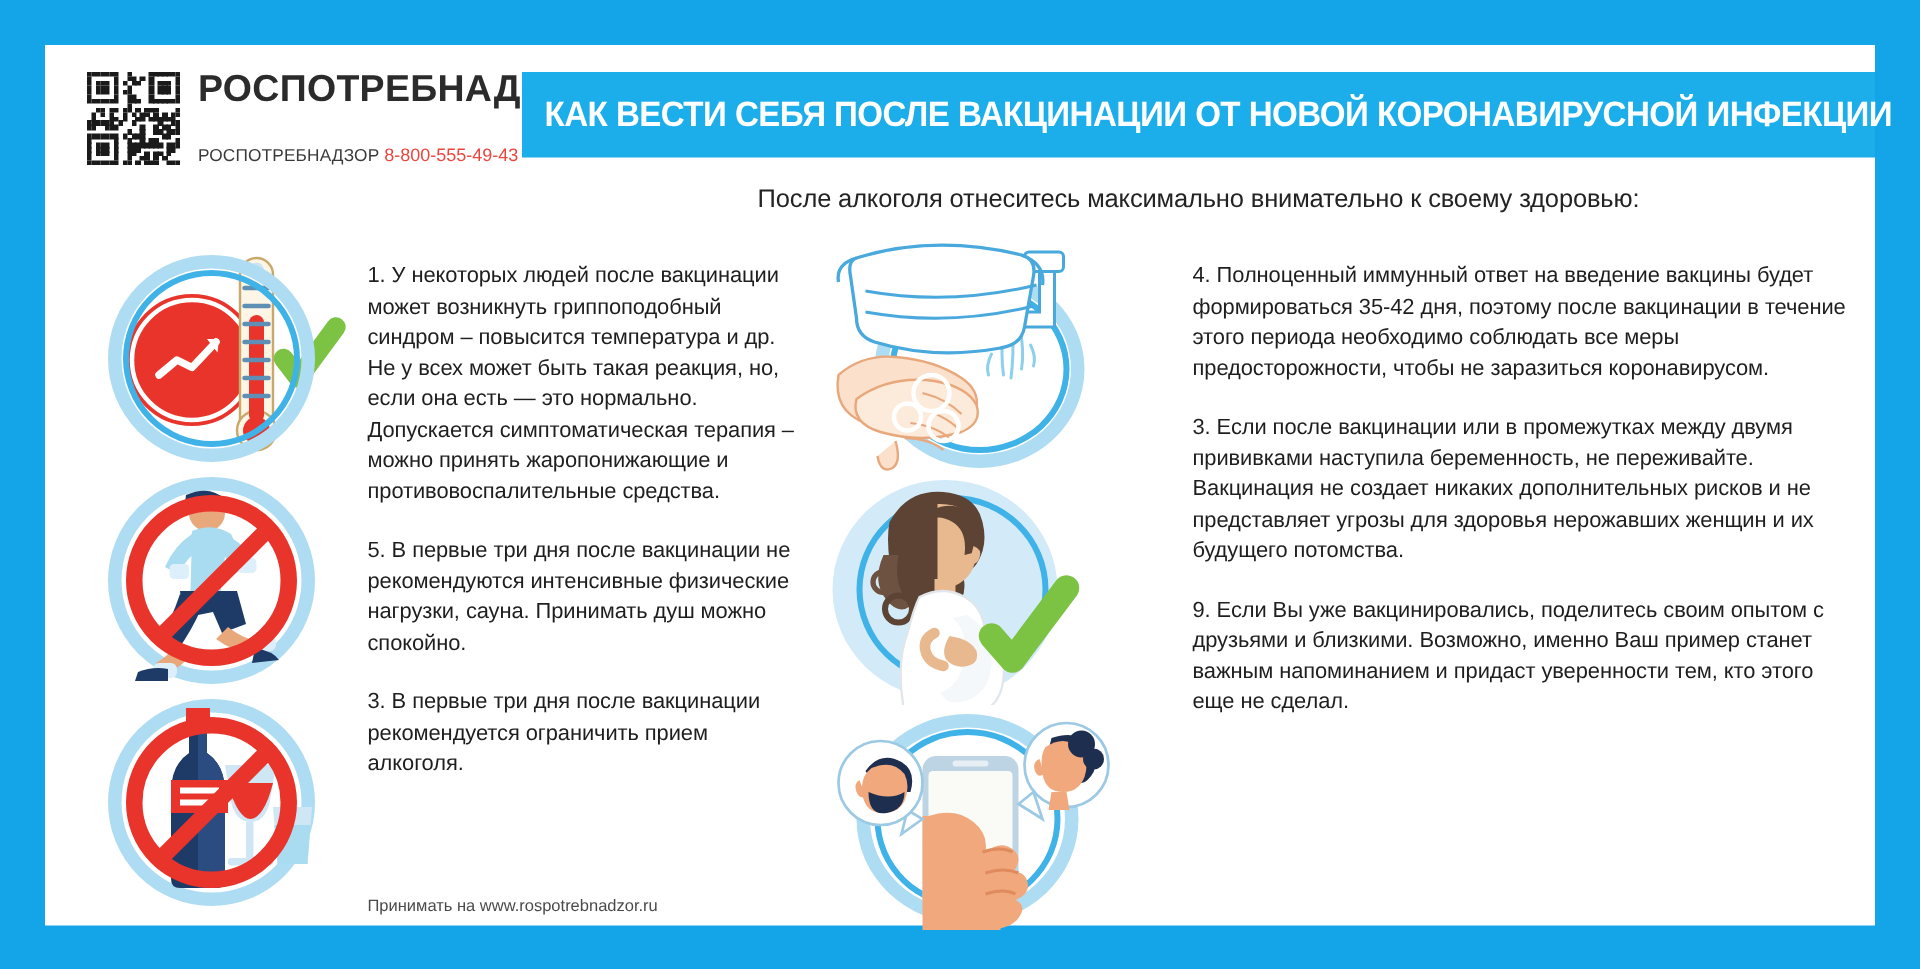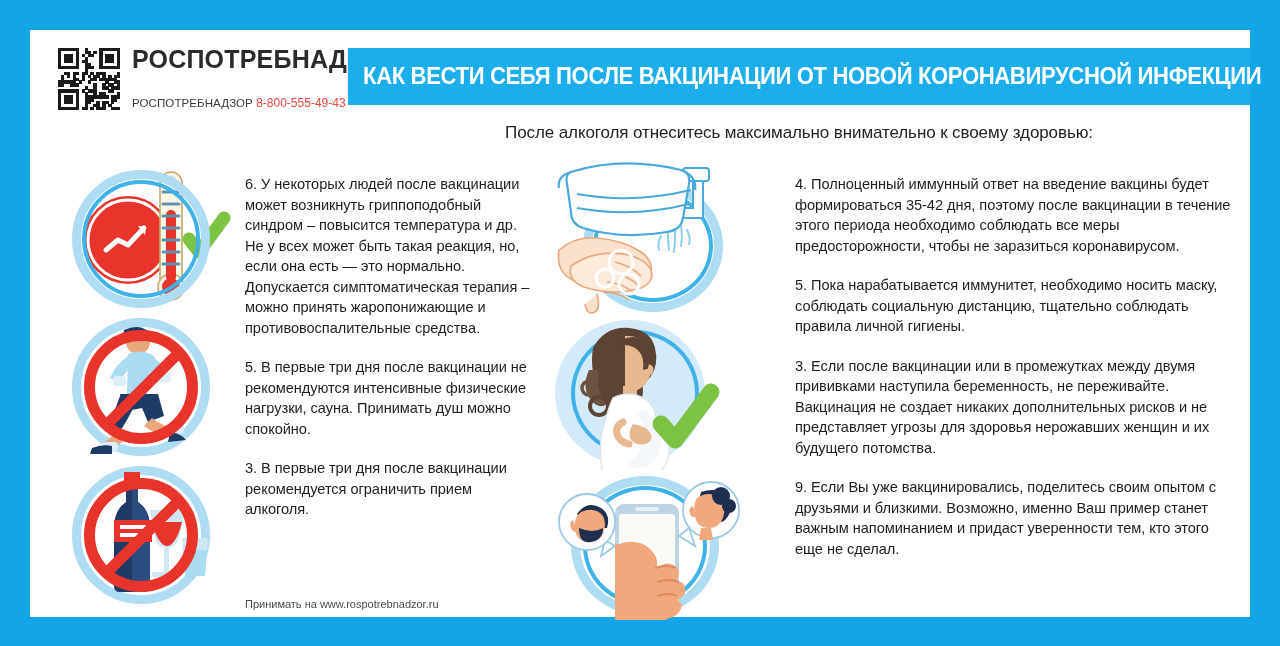--- a/index.html
+++ b/index.html
@@ -394,21 +394,21 @@
             <path d="M124 76 l26 0 l-3 38 l-20 0 z" fill="#CFE7F5"></path>
             <path d="M125 88 l24 0 l-2 26 l-20 0 z" fill="#A9DCF0"></path>
           </svg>
           <div class="ban"></div>
           <div class="ban-slash"></div>
         </div>
 
       </div>
 
       <div class="col-text-left">
-        <p class="para">6. У некоторых людей после вакцинации может возникнуть гриппоподобный синдром – повысится температура и др. Не у всех может быть такая реакция, но, если она есть — это нормально. Допускается симптоматическая терапия – можно принять жаропонижающие и противовоспалительные средства.</p>
+        <p class="para">1. У некоторых людей после вакцинации может возникнуть гриппоподобный синдром – повысится температура и др. Не у всех может быть такая реакция, но, если она есть — это нормально. Допускается симптоматическая терапия – можно принять жаропонижающие и противовоспалительные средства.</p>
         <p class="para">5. В первые три дня после вакцинации не рекомендуются интенсивные физические нагрузки, сауна. Принимать душ можно спокойно.</p>
         <p class="para">3. В первые три дня после вакцинации рекомендуется ограничить прием алкоголя.</p>
       </div>
 
       <div class="col-icons-mid">
 
         <div style="position:relative;width:290px;height:160px;">
           <div style="position:absolute;left:68px;top:22px;width:140px;height:132px;border-radius:50%;border:9px solid #AEDCF2;box-sizing:border-box;"></div>
           <div style="position:absolute;left:78px;top:32px;width:120px;height:112px;border-radius:50%;border:4px solid #3FB3E8;box-sizing:border-box;"></div>
           <svg width="290" height="160" viewBox="0 0 290 160" style="position:absolute;left:0;top:0;">
@@ -504,21 +504,20 @@
             <circle cx="214" cy="36" r="7" fill="#1E2E4F"></circle>
             <path d="M178 36 q-5 2 -3 8 q2 5 6 2 z" fill="#F0A87C"></path>
             <path d="M186 58 l10 0 l2 12 l-14 0 z" fill="#F0A87C"></path>
           </svg>
         </div>
 
       </div>
 
       <div class="col-text-right">
         <p class="para">4. Полноценный иммунный ответ на введение вакцины будет формироваться 35-42 дня, поэтому после вакцинации в течение этого периода необходимо соблюдать все меры предосторожности, чтобы не заразиться коронавирусом.</p>
-        <p class="para">5. Пока нарабатывается иммунитет, необходимо носить маску, соблюдать социальную дистанцию, тщательно соблюдать правила личной гигиены.</p>
         <p class="para">3. Если после вакцинации или в промежутках между двумя прививками наступила беременность, не переживайте. Вакцинация не создает никаких дополнительных рисков и не представляет угрозы для здоровья нерожавших женщин и их будущего потомства.</p>
         <p class="para">9. Если Вы уже вакцинировались, поделитесь своим опытом с друзьями и близкими. Возможно, именно Ваш пример станет важным напоминанием и придаст уверенности тем, кто этого еще не сделал.</p>
       </div>
 
       <div class="footnote">Принимать на www.rospotrebnadzor.ru</div>
     </div>
   </div>
 </div>
 
 </body></html>

